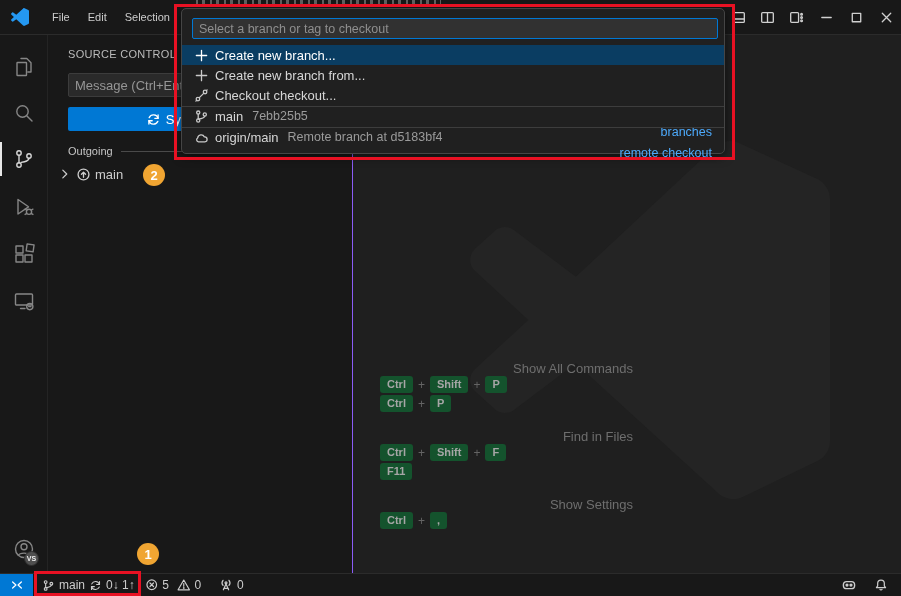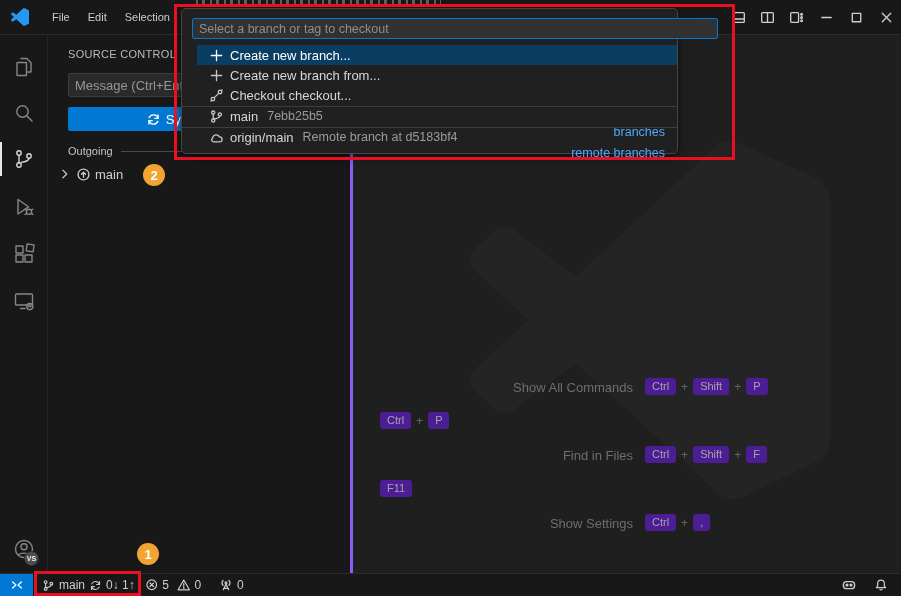--- a/index.html
+++ b/index.html
@@ -24,61 +24,61 @@
 
   
   .activitybar { position:absolute; left:0; top:35px; width:48px; height:538px; background:#181818; border-right:1px solid #242424; }
   .ab-icon { position:absolute; left:0; width:47px; height:44px; display:flex; align-items:center; justify-content:center; color:#868686; }
   .ab-icon.active { color:#d7d7d7; }
   .ab-icon.active::before { content:""; position:absolute; left:0; top:5px; bottom:5px; width:2px; background:#e7e7e7; }
   .vs-badge { position:absolute; left:24px; top:551px; width:15px; height:15px; border-radius:50%; background:#4f4f4f; border:1px solid #2c2c2c;
     color:#eeeeee; font-size:7px; font-weight:bold; display:flex; align-items:center; justify-content:center; z-index:3; }
 
   
-  .sidebar { position:absolute; left:48px; top:35px; width:305px; height:538px; background:#181818; border-right:3px solid #8b5cf6; }
+  .sidebar { position:absolute; left:48px; top:35px; width:305px; height:538px; background:#181818; border-right:1px solid #8b5cf6; }
   .sb-title { position:absolute; left:20px; top:13px; font-size:11px; color:#bbbbbb; letter-spacing:.3px; }
   .commit-input { position:absolute; left:20px; top:38px; width:272px; height:24px; background:#2a2a2a; border:1px solid #3c3c3c; border-radius:2px;
     color:#cccccc; font-size:13px; padding:0 6px; font-family:"Liberation Sans",sans-serif; }
   .commit-input::placeholder { color:#969696; }
   .sync-btn { position:absolute; left:20px; top:72px; width:272px; height:24px; background:#0078d4; border:none; border-radius:2px; color:#ffffff;
     font-size:13px; display:flex; align-items:center; justify-content:center; gap:5px; transform:translateX(0); }
   .sync-btn .lbl { transform:translateX(-6px); white-space:nowrap; }
   .sync-btn svg  { transform:translateX(-6px); }
   .outgoing-row { position:absolute; left:20px; top:110px; right:8px; display:flex; align-items:center; gap:8px; }
   .outgoing-lbl { font-size:11px; color:#c5c5c5; }
   .outgoing-line { flex:1; border-top:1px solid #4a4a4a; }
   .tree-row { position:absolute; left:10px; top:128px; right:0; height:22px; display:flex; align-items:center; gap:4px; color:#cccccc; }
   .tree-row .lbl { font-size:13px; }
 
   
   .editor { position:absolute; left:354px; top:35px; right:0; height:538px; background:#1f1f1f; }
   .watermark { position:absolute; left:116px; top:105px; width:360px; height:360px; }
   .watermark path { fill:#242424; stroke:none; }
   .shortcuts { position:absolute; left:26px; top:326px; width:430px; }
-  .sc-row { height:34px; display:flex; align-items:flex-end; }
+  .sc-row { height:34px; display:flex; align-items:flex-start;flex-direction:column; }
   .sc-label { width:253px; text-align:right; color:#6e6e6e; font-size:13px; margin-right:12px; white-space:nowrap; }
   .keys { display:flex; align-items:center; gap:5px; }
-  .key { background:#4c1d95; color:#a6a6a6; border-radius:3px; padding:1px 7px; font-size:11px; font-weight:normal; line-height:15px; }
+  .key { background:#14532d; color:#a6a6a6; border-radius:3px; padding:1px 7px; font-size:11px; font-weight:bold; line-height:15px; }
   .kplus { color:#646464; font-size:12px; }
 
   
   .statusbar { position:absolute; left:0; bottom:0; width:901px; height:23px; background:#181818; border-top:1px solid #2b2b2b;
     display:flex; align-items:center; font-size:12px; color:#cccccc; }
   .remote-chip { width:33px; height:23px; background:#0078d4; color:#ffffff; display:flex; align-items:center; justify-content:center; }
   .sb-group { display:flex; align-items:center; gap:4px; margin-left:10px; white-space:nowrap; }
   .sb-group.first { margin-left:9px; }
   .sb-right { margin-left:auto; display:flex; align-items:center; gap:17px; padding-right:13px; color:#cccccc; }
 
   
-  .quickpick { position:absolute; left:181px; top:8px; width:497px; height:146px; background:#202020; border:1px solid #454545; border-radius:5px;
+  .quickpick { position:absolute; left:181px; top:8px; width:544px; height:146px; background:#202020; border:1px solid #454545; border-radius:5px;
     box-shadow:0 3px 10px rgba(0,0,0,.55); z-index:20; }
   .qp-input { position:absolute; left:10px; top:9px; width:526px; height:21px; background:#313131; border:1px solid #0078d4; border-radius:2px;
     color:#cccccc; font-size:12.5px; padding:0 6px; font-family:"Liberation Sans",sans-serif; }
   .qp-input::placeholder { color:#8f8f8f; }
-  .qp-row { position:absolute; left:15px; right:0; height:20px; display:flex; align-items:center; padding:3px 12px; gap:6px; color:#d6d6d6; }
+  .qp-row { position:absolute; left:0; right:0; height:20px; display:flex; align-items:center; padding:3px 12px; gap:6px; color:#d6d6d6; }
   .qp-row .qlabel { font-size:13px; white-space:nowrap; }
   .qp-row .qdesc { font-size:12.5px; color:#9b9b9b; margin-left:3px; white-space:nowrap; }
   .qp-row .qaction { margin-left:auto; color:#4daafc; font-size:12.5px;margin-top:31px; }
   .qp-row.selected { background:#0a3d62; color:#ffffff; }
   .qp-row.selected .qlabel { color:#ffffff; }
   .qp-sep { position:absolute; left:0; right:0; height:1px; background:#3d3d3d; }
   .qp-icon { color:#c8c8c8; }
   .qp-row.selected .qp-icon { color:#ffffff; }
 
   
@@ -378,21 +378,21 @@
     </div>
 
     <div class="qp-sep" style="top:117.5px"></div>
 
     <div class="qp-row" style="top:118px">
       <svg class="qp-icon" width="15" height="15" viewBox="0 0 16 16">
           <path d="M4.8 12.6h6.8a2.6 2.6 0 10-.5-5.2 3.8 3.8 0 00-7.2 1.1 2.2 2.2 0 00.9 4.1z"></path>
         </svg>
       <span class="qlabel">origin/main</span>
       <span class="qdesc">Remote branch at d5183bf4</span>
-      <span class="qaction">remote branches</span>
+      <span class="qaction">remote checkout</span>
     </div>
   </div>
 
   <div class="anno-box dropdown"></div>
   <div class="anno-box status"></div>
   <div class="anno-badge badge-2">2</div>
   <div class="anno-badge badge-1">1</div>
 
 </div>
 

